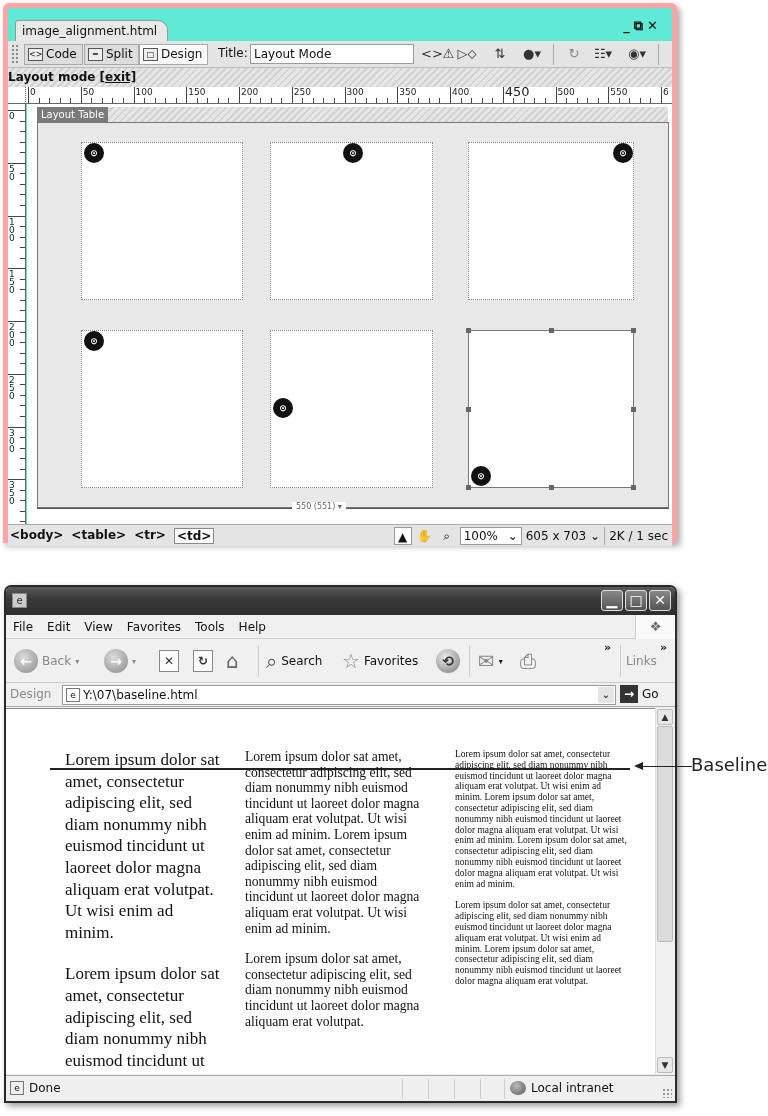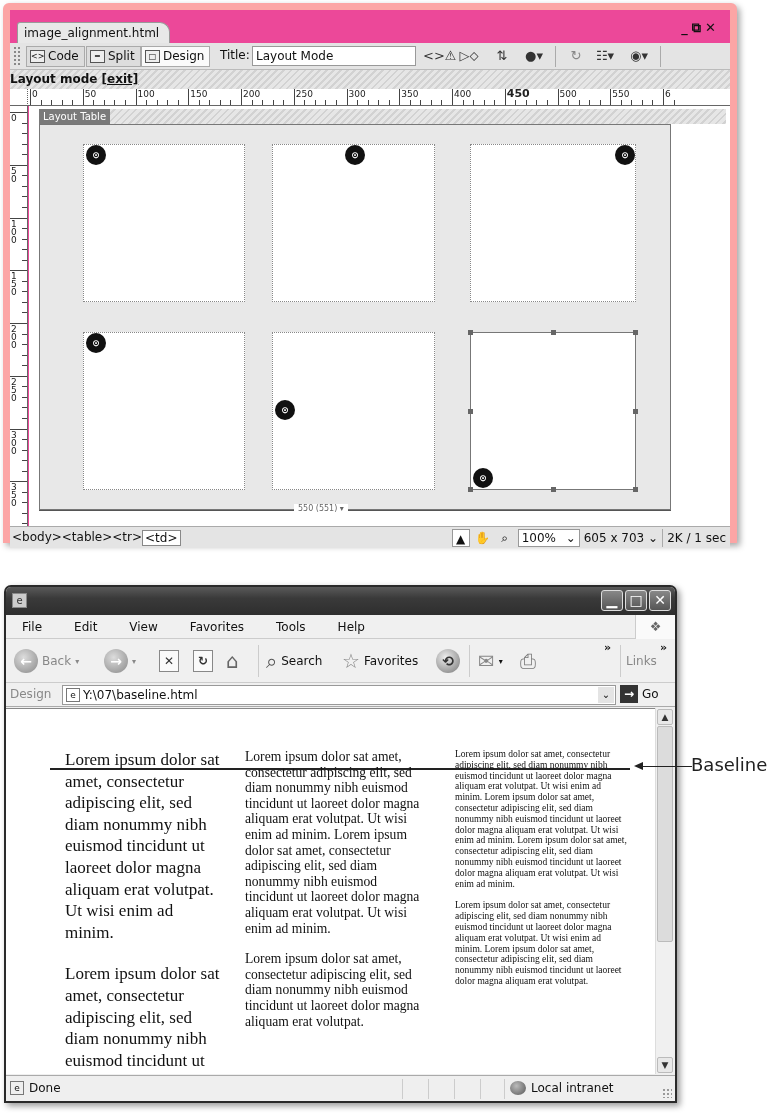--- a/index.html
+++ b/index.html
@@ -1,19 +1,19 @@
 <!DOCTYPE html>
 <html><head>
 <meta charset="utf-8">
 <style>
 * { box-sizing: border-box; margin: 0; padding: 0; }
 body { width: 768px; height: 1116px; background: #fff; font-family: "DejaVu Sans", sans-serif; position: relative; overflow: hidden; }
 
 
-.dw { position: absolute; left: 3px; top: 3px; width: 734px; height: 540px; background: #ec4899; border-radius: 6px 6px 0 0; box-shadow: 3px 3px 6px rgba(0,0,0,0.35); border: 7px solid #fca5a5; }
+.dw { position: absolute; left: 3px; top: 3px; width: 674px; height: 540px; background: #5eead4; border-radius: 6px 6px 0 0; box-shadow: 3px 3px 6px rgba(0,0,0,0.35); border: 5px solid #fca5a5; }
 .dw-tabrow { position: absolute; left: 0; top: 0; right: 0; height: 32px; }
 .dw-tab { position: absolute; left: 7px; top: 12px; height: 22px; padding: 0 10px 0 6px; background: #e8e8e8; border: 1px solid #999; border-bottom: none; border-radius: 3px 10px 0 0; font-size: 12px; line-height: 21px; color: #111; }
 .dw-winctl { position: absolute; right: 10px; top: 10px; font-size: 13px; font-weight: bold; color: #111; letter-spacing: 4px; }
 .dw-toolbar { position: absolute; left: 0; right: 0; top: 33px; height: 27px; background: #e4e4e4; border-bottom: 1px solid #bbb; }
 .grip { position: absolute; left: 4px; top: 4px; width: 6px; height: 18px; border-left: 2px dotted #888; border-right: 2px dotted #888; }
 .viewbtn { position: absolute; top: 3px; height: 21px; border: 1px solid #aaa; background: #ddd; font-size: 12px; line-height: 19px; padding: 0 5px 0 3px; color: #111; display: flex; align-items: center; gap: 3px; }
 .viewbtn.active { background: #fafafa; }
 .viewbtn .ic { display: inline-block; width: 15px; height: 13px; border: 1px solid #555; background: #eee; font-size: 8px; line-height: 11px; text-align: center; }
 .title-label { position: absolute; left: 210px; top: 5px; font-size: 12px; color: #111; }
 .title-input { position: absolute; left: 242px; top: 3px; width: 164px; height: 20px; border: 1px solid #999; background: #fff; font-size: 12px; padding: 2px 3px; color: #111; font-family: "DejaVu Sans", sans-serif; }
@@ -28,36 +28,36 @@
 .lt-tab { position: absolute; left: 10px; top: 3px; height: 15px; padding: 0 4px; background: #7a7a7a; color: #fff; font-size: 10px; line-height: 15px; }
 .lt-top { position: absolute; left: 10px; top: 3px; right: 4px; height: 15px; background: repeating-linear-gradient(135deg, #e6e6e6 0 3px, #d2d2d2 3px 5px); }
 .lt-body { position: absolute; left: 10px; top: 18px; width: 632px; height: 386px; background: #e8e8e8; border: 1px solid #777; }
 .cell { position: absolute; background: #fff; border: 1px dotted #888; }
 .cell.selected { border: 1px solid #777; }
 .handle { position: absolute; width: 5px; height: 5px; background: #666; }
 .dwicon { position: absolute; width: 20px; height: 20px; border-radius: 50%; background: #111; color: #fff; font-size: 9px; font-weight: bold; text-align: center; line-height: 20px; }
 .width-label { position: absolute; left: 10px; top: 404px; width: 632px; height: 1px; background: #555; }
 .width-label span { position: absolute; left: 255px; top: -6px; background: #fff; padding: 0 4px; font-size: 8px; color: #666; line-height: 10px; }
 .dw-status { position: absolute; left: 0; right: 0; top: 516px; height: 22px; background: #e4e4e4; border-top: 1px solid #aaa; font-size: 12px; color: #111; }
-.tagsel { position: absolute; left: 2px; top: 3px; display: flex; gap: 0; }
+.tagsel { position: absolute; left: 2px; top: 3px; display: flex; gap: 8px; font-weight: bold; }
 .tagsel .tag.active { border: 1px solid #888; background: #fff; padding: 0 2px; }
 .st-right { position: absolute; right: 4px; top: 2px; display: flex; align-items: center; gap: 4px; height: 18px; }
 .st-tool { width: 18px; height: 18px; text-align: center; font-size: 12px; line-height: 18px; }
 .st-tool.active { background: #fff; border: 1px solid #999; }
 .zoomsel { width: 62px; height: 18px; border: 1px solid #999; background: #fff; padding: 0 3px; line-height: 16px; display: flex; justify-content: space-between; }
 .st-sep { width: 1px; height: 18px; background: #aaa; }
 
 
 .ie { position: absolute; left: 4px; top: 585px; width: 673px; height: 518px; background: #efefef; border: 2px solid #2a2a2a; border-radius: 7px 7px 0 0; box-shadow: 3px 3px 6px rgba(0,0,0,0.4); overflow: hidden; }
 .ie-title { position: absolute; left: 0; right: 0; top: 0; height: 28px; background: linear-gradient(#5a5a5a, #3a3a3a 40%, #2e2e2e); color: #fff; font-size: 14px; line-height: 28px; padding-left: 26px; }
 .ie-title .appicon { position: absolute; left: 6px; top: 6px; width: 15px; height: 15px; background: #ccc; border: 1px solid #888; color: #333; font-size: 10px; line-height: 13px; text-align: center; }
 .ie-winbtns { position: absolute; right: 4px; top: 3px; display: flex; gap: 2px; }
 .ie-winbtn { width: 22px; height: 21px; border: 1px solid #ddd; border-radius: 3px; background: linear-gradient(#888, #555); color: #fff; text-align: center; font-size: 14px; line-height: 19px; }
 .ie-menubar { position: absolute; left: 0; right: 0; top: 28px; height: 24px; background: #f0f0f0; border-bottom: 1px solid #ccc; font-size: 12px; line-height: 24px; display: flex; }
-.ie-menubar .mi { padding: 0 16px; color: #111; }
+.ie-menubar .mi { padding: 0 7px; color: #111; }
 .ie-menubar .winlogo { position: absolute; right: 0; top: 0; width: 40px; height: 24px; border-left: 1px solid #ccc; background: #fafafa; text-align: center; font-size: 13px; color: #666; }
 .ie-toolbar { position: absolute; left: 0; right: 0; top: 52px; height: 44px; background: #f0f0f0; border-bottom: 1px solid #ccc; font-size: 12px; color: #111; }
 .ie-tb-item { position: absolute; top: 0; height: 44px; display: flex; align-items: center; gap: 4px; }
 .round { width: 24px; height: 24px; border-radius: 50%; background: radial-gradient(circle at 40% 35%, #ddd, #888); color: #fff; text-align: center; line-height: 24px; font-size: 14px; font-weight: bold; }
 .sqicon { width: 20px; height: 22px; border: 1px solid #888; background: #fafafa; text-align: center; line-height: 20px; font-size: 12px; font-weight: bold; color: #333; }
 .ie-tb-sep { position: absolute; top: 6px; width: 1px; height: 32px; background: #ccc; }
 .chev { position: absolute; top: 2px; font-size: 11px; font-weight: bold; }
 .ie-address { position: absolute; left: 0; right: 0; top: 96px; height: 24px; background: #f0f0f0; border-bottom: 1px solid #aaa; font-size: 12px; color: #111; }
 .addr-label { position: absolute; left: 4px; top: 4px; color: #888; }
 .addr-input { position: absolute; left: 56px; top: 2px; width: 554px; height: 20px; border: 1px solid #999; background: #fff; padding-left: 20px; line-height: 18px; }
@@ -183,21 +183,21 @@
       <div style="position: absolute; left: 392.35px; bottom: 0px; width: 1px; height: 5px; background: rgb(68, 68, 68);"></div>
       <div style="position: absolute; left: 402.9px; bottom: 0px; width: 1px; height: 5px; background: rgb(68, 68, 68);"></div>
       <div style="position: absolute; left: 413.45px; bottom: 0px; width: 1px; height: 5px; background: rgb(68, 68, 68);"></div>
       <div style="position: absolute; left: 424px; bottom: 0px; width: 1px; height: 16px; background: rgb(68, 68, 68);"></div>
       <span style="position: absolute; left: 426px; top: 0px; font-size: 9px; line-height: 10px; color: rgb(34, 34, 34);">400</span>
       <div style="position: absolute; left: 434.55px; bottom: 0px; width: 1px; height: 5px; background: rgb(68, 68, 68);"></div>
       <div style="position: absolute; left: 445.1px; bottom: 0px; width: 1px; height: 5px; background: rgb(68, 68, 68);"></div>
       <div style="position: absolute; left: 455.65px; bottom: 0px; width: 1px; height: 5px; background: rgb(68, 68, 68);"></div>
       <div style="position: absolute; left: 466.2px; bottom: 0px; width: 1px; height: 5px; background: rgb(68, 68, 68);"></div>
       <div style="position: absolute; left: 476.75px; bottom: 0px; width: 1px; height: 16px; background: rgb(68, 68, 68);"></div>
-      <span style="position: absolute; left: 478.75px; top: 0px; font-size: 11px; line-height: 10px; color: rgb(34, 34, 34); font-weight: bold;">450</span>
+      <span style="position: absolute; left: 478.75px; top: 0px; font-size: 13px; line-height: 10px; color: rgb(34, 34, 34);">450</span>
       <div style="position: absolute; left: 487.3px; bottom: 0px; width: 1px; height: 5px; background: rgb(68, 68, 68);"></div>
       <div style="position: absolute; left: 497.85px; bottom: 0px; width: 1px; height: 5px; background: rgb(68, 68, 68);"></div>
       <div style="position: absolute; left: 508.4px; bottom: 0px; width: 1px; height: 5px; background: rgb(68, 68, 68);"></div>
       <div style="position: absolute; left: 518.95px; bottom: 0px; width: 1px; height: 5px; background: rgb(68, 68, 68);"></div>
       <div style="position: absolute; left: 529.5px; bottom: 0px; width: 1px; height: 16px; background: rgb(68, 68, 68);"></div>
       <span style="position: absolute; left: 531.5px; top: 0px; font-size: 9px; line-height: 10px; color: rgb(34, 34, 34);">500</span>
       <div style="position: absolute; left: 540.05px; bottom: 0px; width: 1px; height: 5px; background: rgb(68, 68, 68);"></div>
       <div style="position: absolute; left: 550.6px; bottom: 0px; width: 1px; height: 5px; background: rgb(68, 68, 68);"></div>
       <div style="position: absolute; left: 561.15px; bottom: 0px; width: 1px; height: 5px; background: rgb(68, 68, 68);"></div>
       <div style="position: absolute; left: 571.7px; bottom: 0px; width: 1px; height: 5px; background: rgb(68, 68, 68);"></div>

